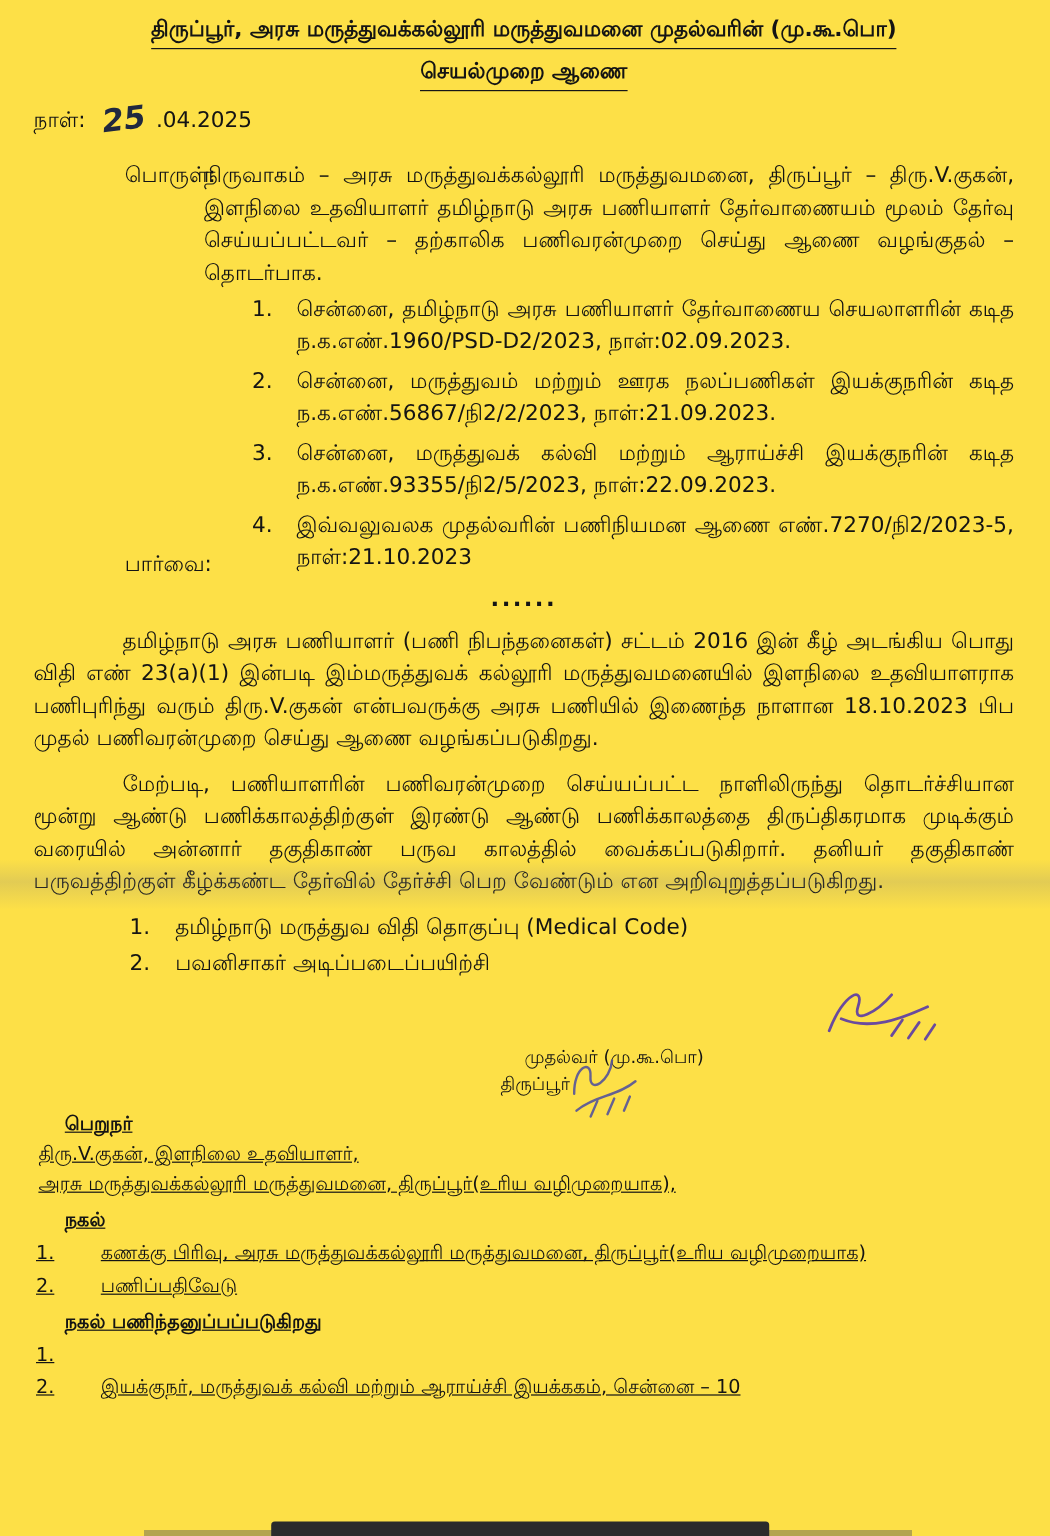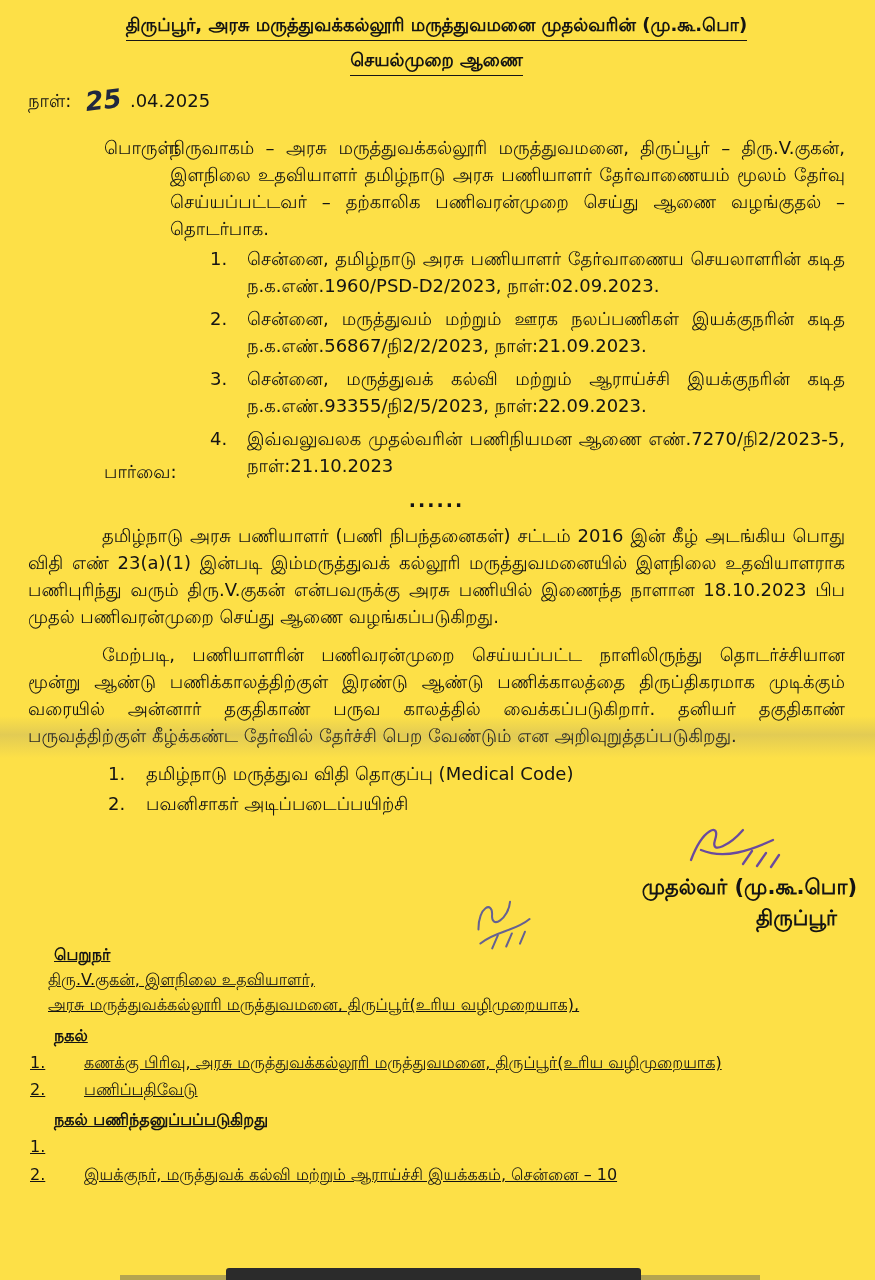--- a/index.html
+++ b/index.html
@@ -45,29 +45,29 @@
     font-size:18px; line-height:1.5; text-align:justify;
     text-indent:74px; margin-top:11px;
   }
 
   .examlist { margin-top:11px; margin-left:80px; font-size:18px; line-height:1.5; }
   .exitem { display:flex; margin-bottom:3px; }
   .exitem .num { width:38px; flex-shrink:0; }
 
   .sigblock {
     width:420px; margin-left:auto; margin-right:8px; margin-top:2px;
-    text-align:right; position:relative; font-size:21px; line-height:1.45;font-weight:bold;
+    text-align:left; position:relative; font-size:15px; line-height:1.45;
   }
   .sigscrawl { display:block; margin:0 46px 0 auto; }
   .sigtitle { transform:translateX(20px); }
   .stamp { position:absolute; left:52px; bottom:-16px; transform:rotate(-16deg); }
 
   .footer { margin-top:10px; font-size:16px; line-height:1.45;text-decoration:underline; }
   .flabel { font-weight:bold; margin-left:26px; margin-top:7px; }
-  .fline { margin-left:20px; margin-top:2px; }
+  .fline { margin-left:4px; margin-top:2px; }
   .fitem { display:flex; margin-top:4px; }
   .fitem .fnum { width:56px; flex-shrink:0; padding-left:2px; }
 
   .scan-band {
     position:absolute; left:0; top:716px; width:875px; height:42px;
     background:linear-gradient(to bottom, rgba(130,130,130,0) 0%, rgba(130,130,130,0.22) 45%, rgba(130,130,130,0) 100%);
     pointer-events:none; z-index:3;
   }
   .bottom-bar {
     position:absolute; bottom:0; left:226px; width:415px; height:12px;

